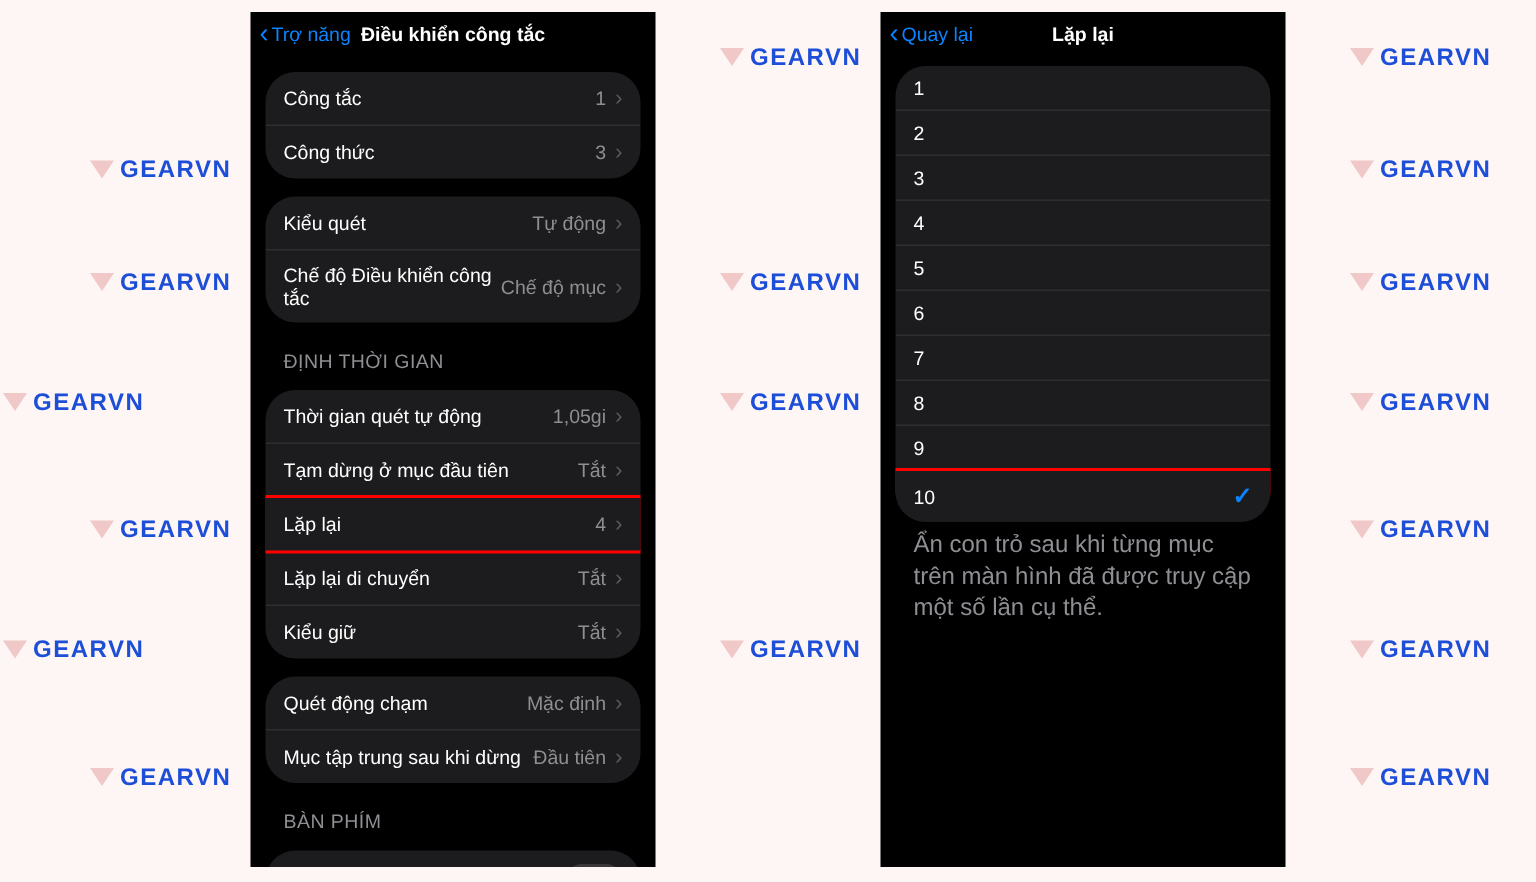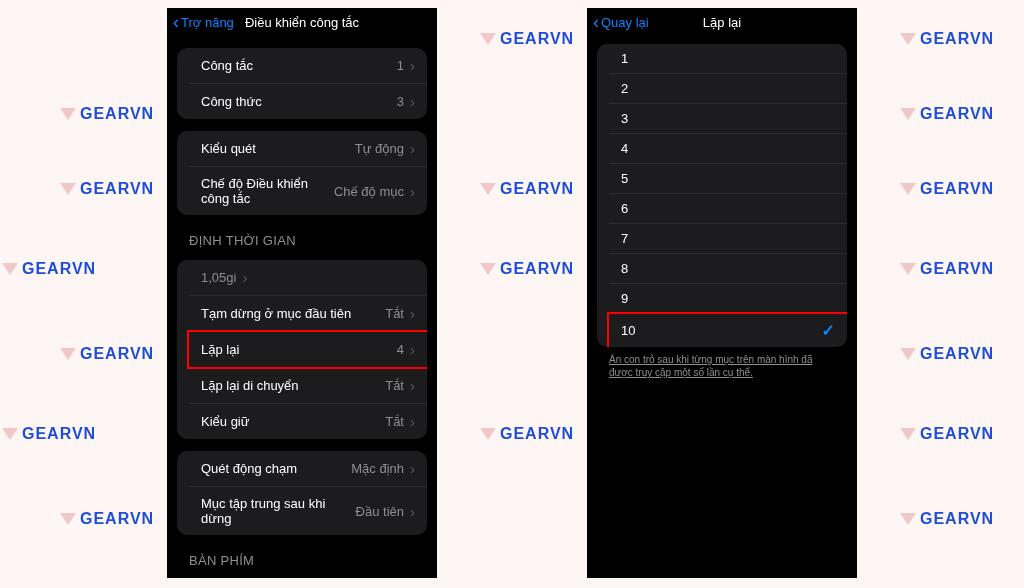--- a/index.html
+++ b/index.html
@@ -67,30 +67,29 @@
     left: 6px;
   }
   .back .chev {
     font-size: 18px;
     line-height: 1;
   }
   .title {
     position: absolute;
     left: 50%;
     transform: translateX(-50%);
-    font-weight: 400;
+    font-weight: 700;
     font-size: 13px;
     white-space: nowrap;
   }
   .group {
     margin: 12px 10px 0 10px;
     background: #1c1c1e;
-    border-radius: 10px;
+    border-radius: 20px;
     overflow: hidden;
-    padding-left: 12px;
   }
   .section-label {
     color: #8e8e93;
     font-size: 13px;
     text-transform: uppercase;
     margin: 18px 22px 4px 22px;
     letter-spacing: 0.3px;
   }
   .row {
     display: flex;
@@ -140,24 +139,23 @@
   }
   .option-row:last-child { border-bottom: none; }
   .option-row .label { flex: 1; color: #fff; }
   .check {
     color: #0a84ff;
     font-size: 16px;
     font-weight: bold;
   }
   .footer-note {
     color: #8e8e93;
-    font-size: 10px;
+    font-size: 16px;
     margin: 6px 22px;
     line-height: 1.3;
-    text-decoration: underline;
   }
   .phone2 .group { margin-top: 8px; }
 </style>
 </head>
 <body>
 
 <div class="watermark" style="top:30px;left:480px"><span class="tri"></span><span>GEARVN</span></div>
 <div class="watermark" style="top:30px;left:900px"><span class="tri"></span><span>GEARVN</span></div>
 <div class="watermark" style="top:105px;left:60px"><span class="tri"></span><span>GEARVN</span></div>
 <div class="watermark" style="top:105px;left:900px"><span class="tri"></span><span>GEARVN</span></div>
@@ -207,20 +205,21 @@
         <div class="row">
           <span class="label">Chế độ Điều khiển công tắc</span>
           <span class="value">Chế độ mục</span>
           <span class="chev">›</span>
         </div>
       </div>
 
     <div class="section-label">ĐỊNH THỜI GIAN</div>
     <div class="group" id="p1g3" style="position:relative">
         <div class="row">
+          <span class="label">Thời gian quét tự động</span>
           <span class="value">1,05gi</span>
           <span class="chev">›</span>
         </div>
         <div class="row">
           <span class="label">Tạm dừng ở mục đầu tiên</span>
           <span class="value">Tắt</span>
           <span class="chev">›</span>
         </div>
         <div class="row" style="position: relative;">
           <span class="label">Lặp lại</span>

